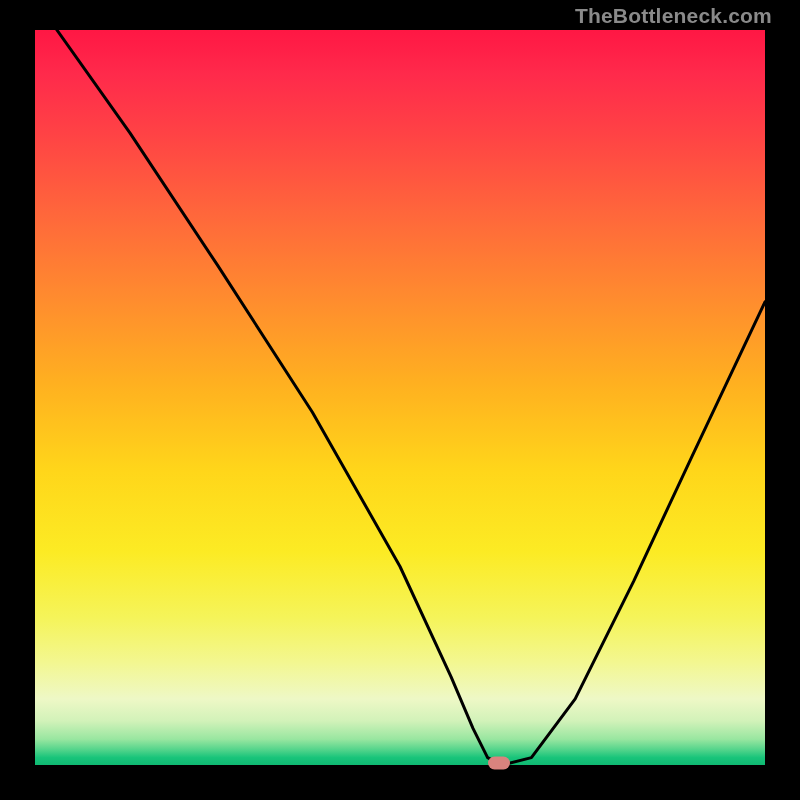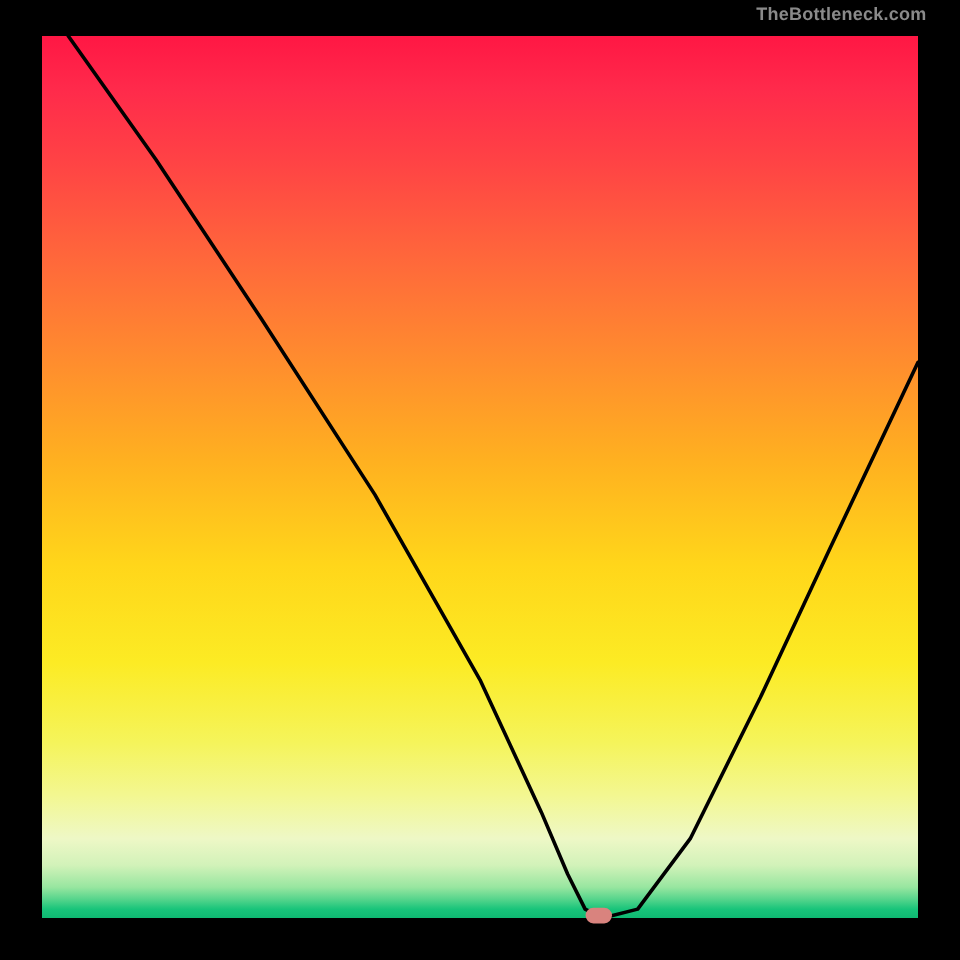--- a/index.html
+++ b/index.html
@@ -56,21 +56,21 @@
     height: 13px;
     border-radius: 7px;
     background: #d9837e;
     transform: translate(-50%, -50%);
   }
   .watermark {
     position: absolute;
     top: 4px;
     right: 28px;
     font-family: Arial, Helvetica, sans-serif;
-    font-size: 15px;
+    font-size: 21px;
     font-weight: bold;
     color: #8a8a8a;
     letter-spacing: 0.2px;
   }
 </style>
 </head>
 <body>
 
 <div class="container">
 

